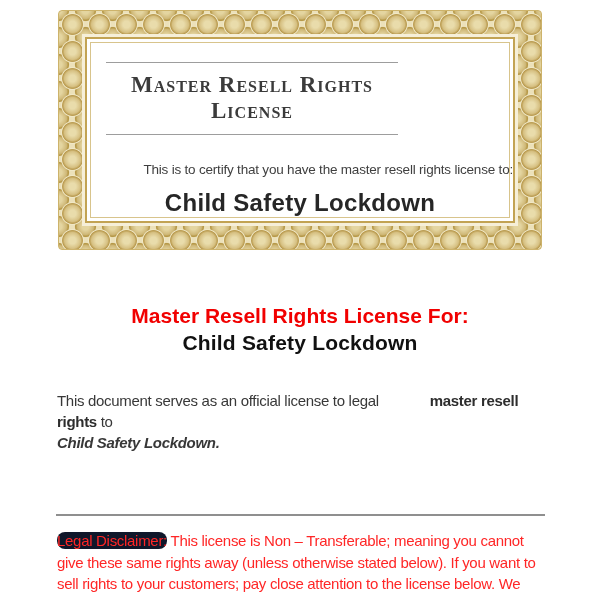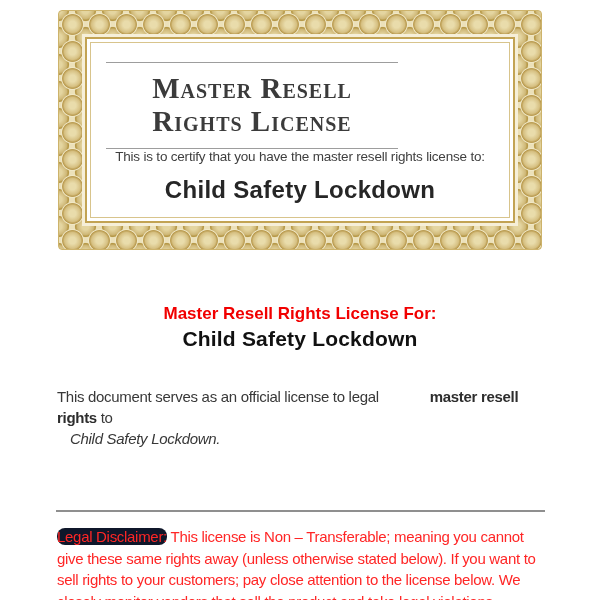--- a/index.html
+++ b/index.html
@@ -27,26 +27,26 @@
     background:#ffffff;
     border:2px solid #c2a353;
     box-shadow:0 0 0 3px #f6efd8, inset 0 0 0 3px #ffffff, inset 0 0 0 4px #d8c48c;
   }
   .title-col{margin:23px 0 0 19px;width:292px;}
   .title-rule{border:none;border-top:1px solid #9d9d9d;margin:0;height:0;}
   .cert-title{
     font-family:"Liberation Serif", serif;
     font-variant:small-caps;
     font-weight:600;
-    font-size:29px;letter-spacing:1px;
+    font-size:23px;letter-spacing:1px;
     color:#3b3b3b;text-align:center;
     margin:9px 0 10px;
   }
   .certify-line{
-    text-align:center;
+    margin-top:27px;text-align:right;
     font-size:13.5px;color:#404040;letter-spacing:-0.2px;
   }
   .cert-product{
     margin-top:12px;text-align:center;
     font-size:24px;font-weight:bold;color:#262626;letter-spacing:0.3px;
   }
 
   
   .seal{
     position:absolute;left:354px;top:31px;width:92px;height:92px;border-radius:50%;
@@ -67,31 +67,31 @@
   .seal-banner{
     position:absolute;left:7px;right:7px;top:33px;height:15px;
     background:#a8863a;border-radius:2px;
     text-align:center;line-height:15px;
     font-size:10px;font-weight:bold;letter-spacing:1px;color:#dcc386;
   }
 
   
   .red-heading{
     margin:54px 30px 0;text-align:center;
-    font-size:17px;font-weight:bold;color:#f10000;
+    font-size:21px;font-weight:bold;color:#f10000;
   }
   .black-heading{
     margin:3px 30px 0;text-align:center;
     font-size:21px;font-weight:bold;color:#111;letter-spacing:0.2px;
   }
   .body-paragraph{
     margin:35px 55px 0 57px;
     font-size:15px;line-height:21px;color:#383838;letter-spacing:-0.3px;
   }
-  .body-paragraph .product-line{display:block;font-weight:normal;font-style:italic;margin-left:13px;}
+  .body-paragraph .product-line{display:block;font-weight:bold;font-style:italic;}
   .body-paragraph b{color:#2d2d2d;margin-left:47px;}
   .rule-dark{
     border:none;height:0;margin:61px 55px 0 56px;
     border-top:2px solid #8f8f8f;
   }
   .disclaimer{
     margin:14px 52px 0 57px;
     font-size:15px;line-height:21.5px;letter-spacing:-0.3px;
     color:#ff2626;
   }

